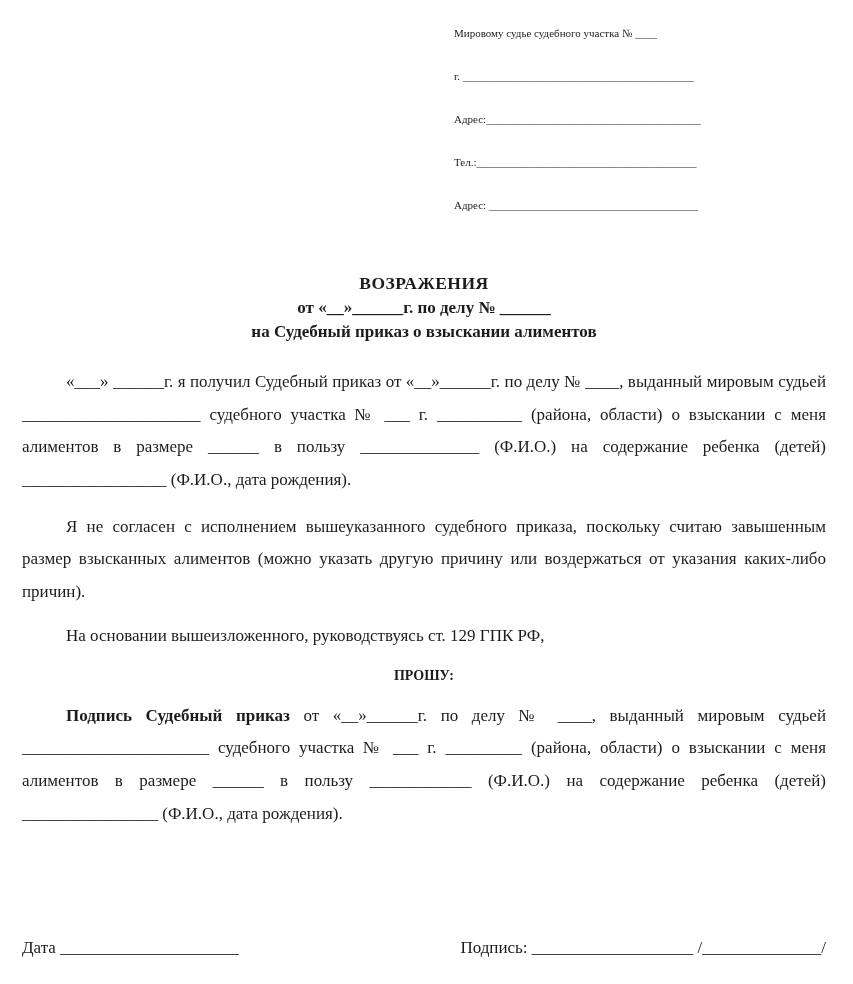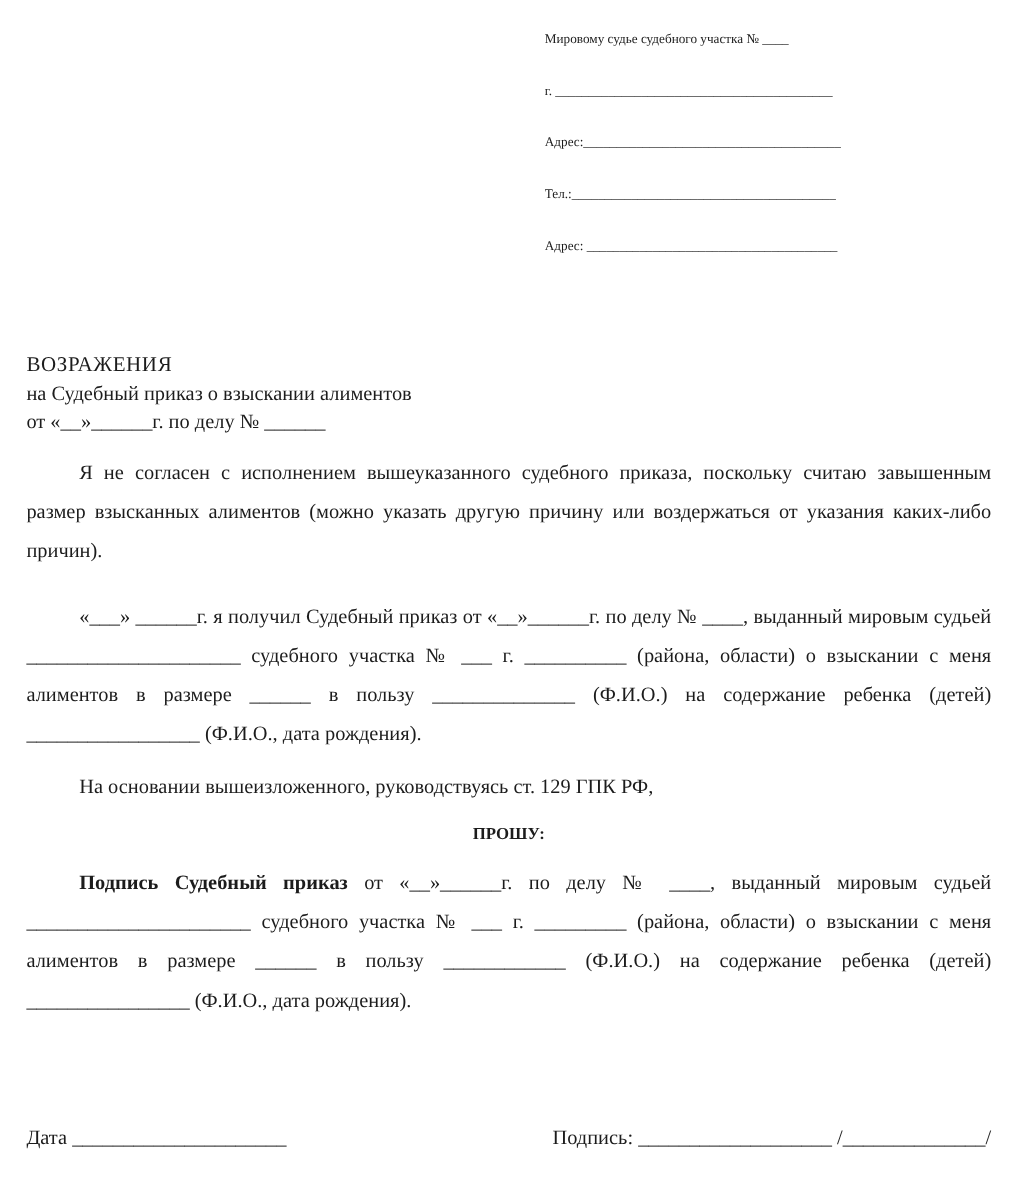--- a/index.html
+++ b/index.html
@@ -20,23 +20,23 @@
     width: 372px;
     margin-left: auto;
     font-size: 11px;
   }
   .header-line {
     line-height: 43px;
     white-space: nowrap;
     overflow: hidden;
   }
   .title-block {
-    text-align: left;
-    font-weight: normal;
-    margin-top: 64px;
+    text-align: center;
+    font-weight: bold;
+    margin-top: 44px;
     font-size: 17px;
     line-height: 1.42;
   }
   .title-main { font-size: 17.5px; letter-spacing: 0.5px; }
   .para {
     font-size: 17px;
     line-height: 1.92;
     text-align: justify;
     text-indent: 44px;
   }
@@ -70,27 +70,27 @@
   <div class="header-block">
     <div class="header-line">Мировому судье судебного участка № ____</div>
     <div class="header-line">г. __________________________________________</div>
     <div class="header-line">Адрес:_______________________________________</div>
     <div class="header-line">Тел.:________________________________________</div>
     <div class="header-line">Адрес: ______________________________________</div>
   </div>
 
   <div class="title-block">
     <div class="title-main">ВОЗРАЖЕНИЯ</div>
+    <div>от «__»______г. по делу № ______</div>
     <div>на Судебный приказ о взыскании алиментов</div>
-    <div>от «__»______г. по делу № ______</div>
   </div>
 
+  <p class="para p1">«___» ______г. я получил Судебный приказ от «__»______г. по делу № ____, выданный мировым судьей _____________________ судебного участка № ___ г. __________ (района, области) о взыскании с меня алиментов в размере ______ в пользу ______________ (Ф.И.О.) на содержание ребенка (детей) _________________ (Ф.И.О., дата рождения).</p>
+
   <p class="para p2">Я не согласен с исполнением вышеуказанного судебного приказа, поскольку считаю завышенным размер взысканных алиментов (можно указать другую причину или воздержаться от указания каких-либо причин).</p>
-
-  <p class="para p1">«___» ______г. я получил Судебный приказ от «__»______г. по делу № ____, выданный мировым судьей _____________________ судебного участка № ___ г. __________ (района, области) о взыскании с меня алиментов в размере ______ в пользу ______________ (Ф.И.О.) на содержание ребенка (детей) _________________ (Ф.И.О., дата рождения).</p>
 
   <p class="para p3">На основании вышеизложенного, руководствуясь ст. 129 ГПК РФ,</p>
 
   <div class="request-heading">ПРОШУ:</div>
 
   <p class="para p4"><span class="bold">Подпись Судебный приказ</span><span> от «__»______г. по делу № ____, выданный мировым судьей ______________________ судебного участка № ___ г. _________ (района, области) о взыскании с меня алиментов в размере ______ в пользу ____________ (Ф.И.О.) на содержание ребенка (детей) ________________ (Ф.И.О., дата рождения).</span></p>
 
   <div class="footer">
     <div class="footer-date">Дата _____________________</div>
     <div class="footer-sign">Подпись: ___________________ /______________/</div>

